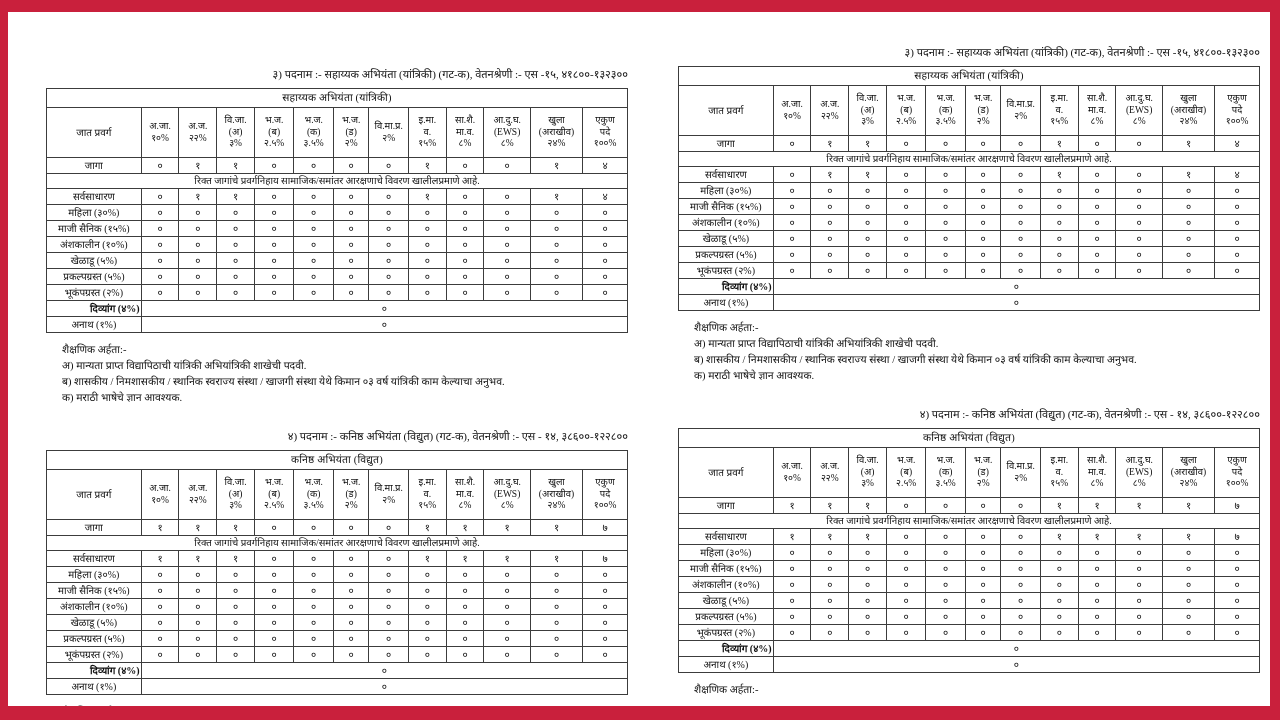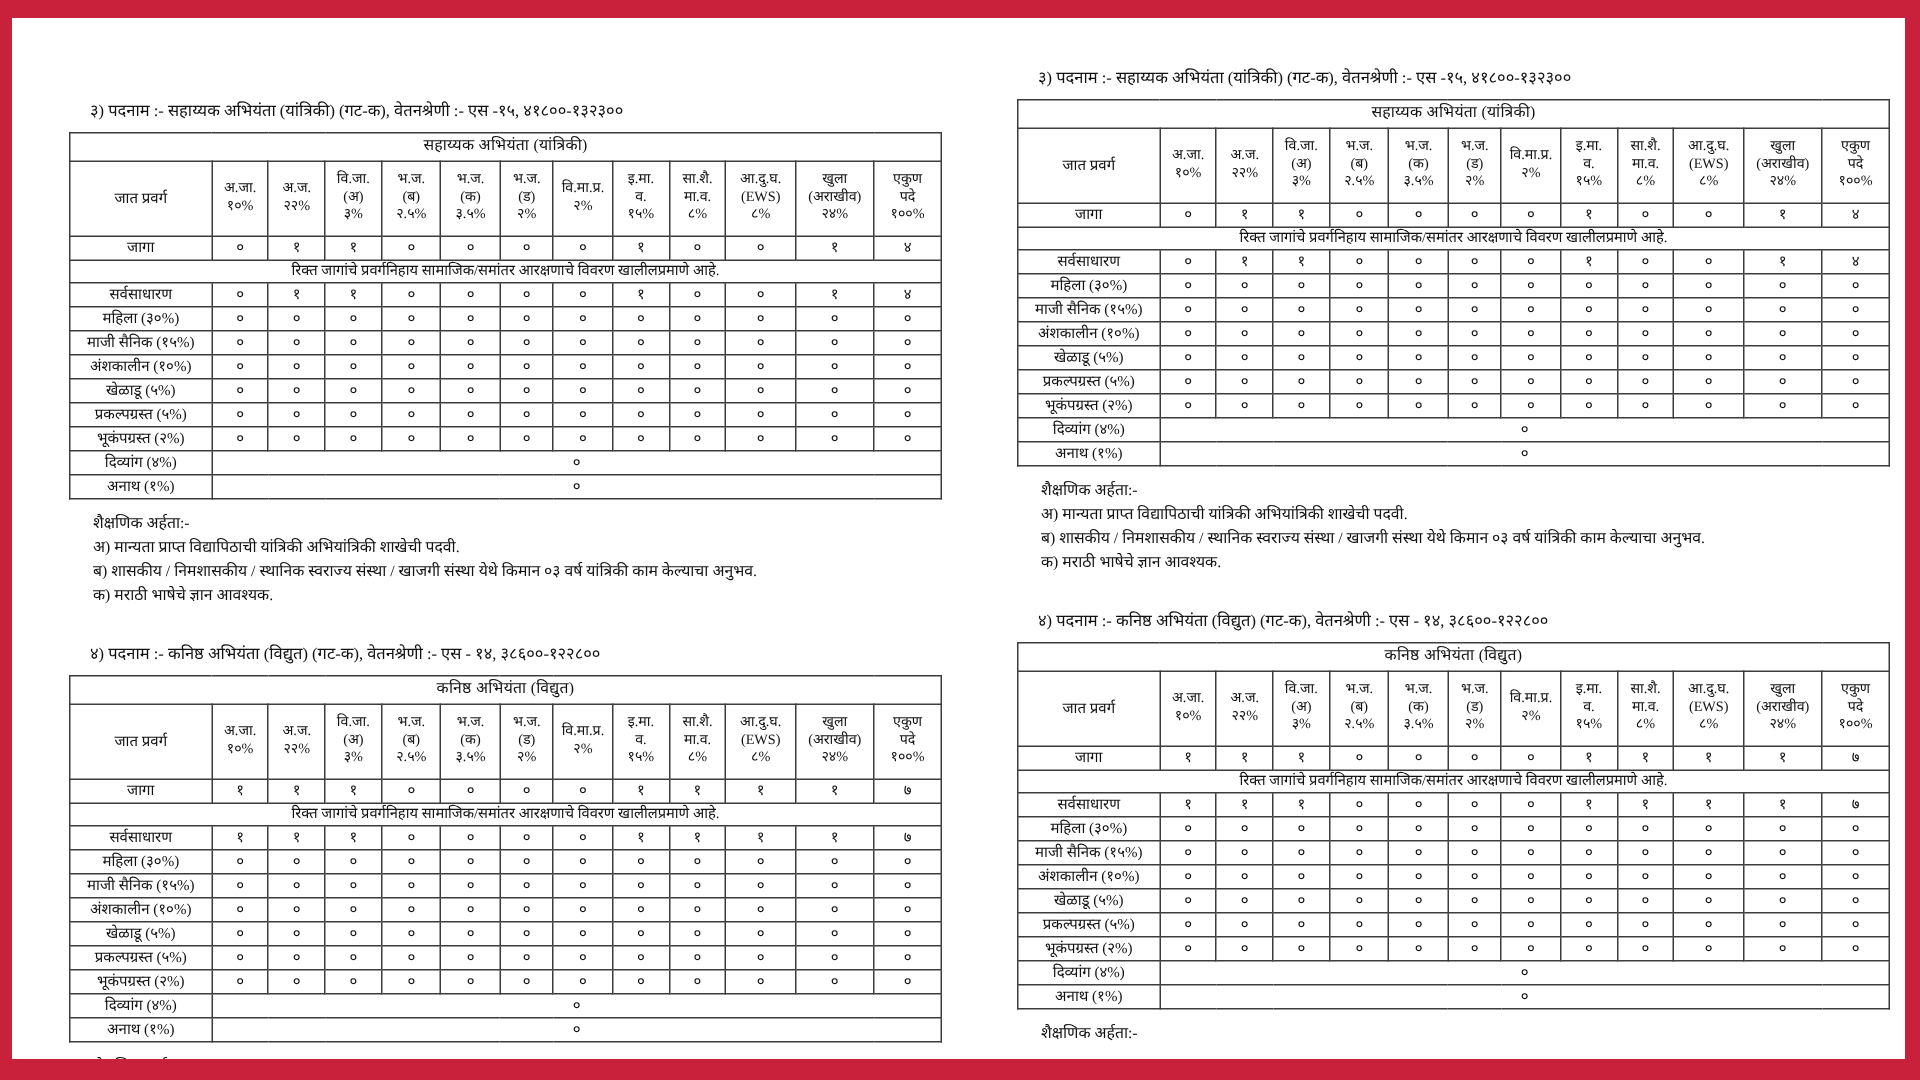--- a/index.html
+++ b/index.html
@@ -11,39 +11,39 @@
   .frame{
     position:absolute;inset:0;box-sizing:border-box;pointer-events:none;
     border-style:solid;border-width:12px 10px 14px 8px;border-color:#c9203c;
     z-index:5;
   }
   .doc-page{position:absolute;width:582px;}
   #page-left{left:46px;top:68px;}
   #page-right{left:678px;top:46px;}
 
   .post-title{
-    font-size:11px;line-height:13px;margin:0 0 7px 14px;white-space:nowrap;
+    font-size:11px;line-height:13px;margin:0 0 7px 14px;white-space:nowrap;text-align:right;
   }
   .post-title.second{margin-top:24px;}
 
   table.res-table{
     width:100%;border-collapse:collapse;table-layout:fixed;
     font-size:10px;color:#111;
   }
   table.res-table td{
     border:1px solid #3c3c3c;text-align:center;vertical-align:middle;
     padding:1px 1px;line-height:1.2;overflow:hidden;
   }
   td.cell-title{height:16px;font-size:10.5px;letter-spacing:.2px;}
   td.cell-colhead{white-space:pre-line;height:47px;font-size:9.5px;line-height:1.3;}
   td.cell-rowhead{font-size:10px;margin-left:44px;}
   td.cell-jaga{height:13px;}
   td.cell-note{height:12px;font-size:9.8px;margin-left:32px;}
   td.cell-rowlabel{text-align:left;padding-left:3px;height:13px;white-space:nowrap;}
-  td.cell-rowlabel.bold{font-weight:normal;}
+  td.cell-rowlabel.bold{font-weight:bold;text-align:right;}
   td.cell-val,td.cell-merged{height:13px;}
 
   .edu{margin:9px 0 0 16px;font-size:10.5px;}
   .edu div{line-height:16px;white-space:nowrap;}
   .edu-tail{margin:10px 0 0 16px;font-size:10.5px;line-height:14px;}
 </style>
 </head>
 <body>
 
 <div class="frame" id="frame" style="border-color: rgb(201, 32, 60);"></div>

